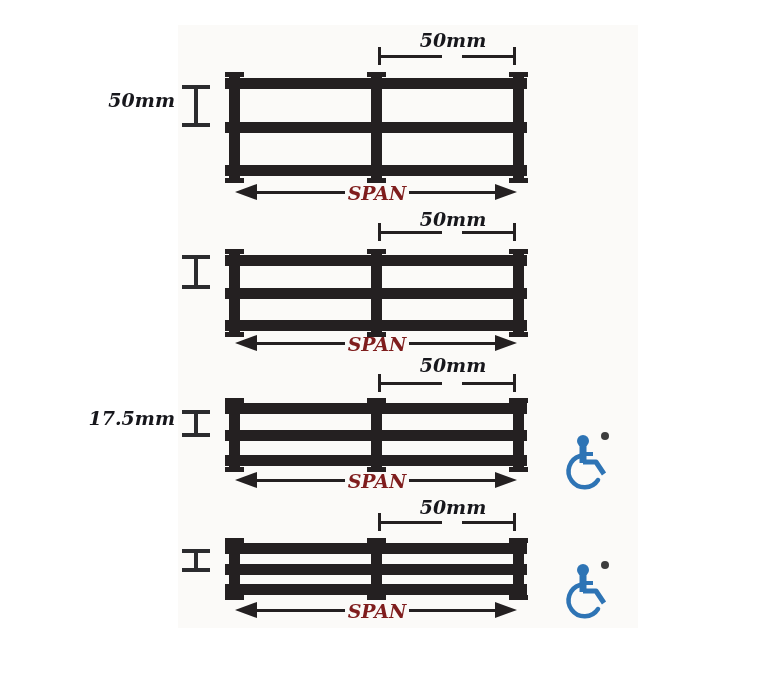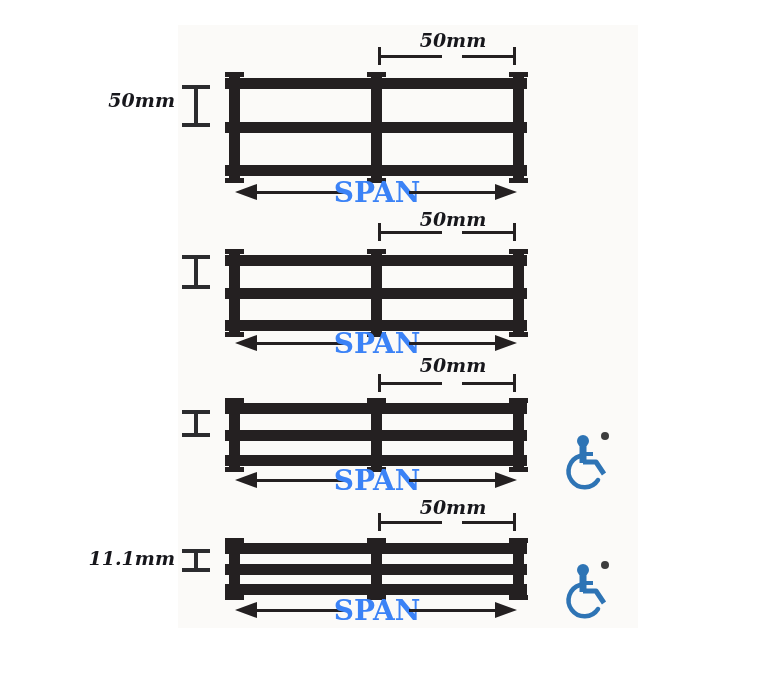--- a/index.html
+++ b/index.html
@@ -47,22 +47,22 @@
   }
 
   .span-seg{position:absolute; height:3px; top:var(--spanY);}
   .ssl{left:256px; width:89px;} .ssr{left:409px; width:89px;}
   .ah{position:absolute; width:0; height:0; top:calc(var(--spanY) - 7px);
       border-top:8px solid transparent; border-bottom:8px solid transparent;}
   .ahl{left:235px; border-right:22px solid #242021;}
   .ahr{left:495px; border-left:22px solid #242021;}
   .span-label{
     position:absolute; left:327px; width:100px; top:calc(var(--spanY) - 10px);
-    text-align:center; font-size:28px; font-weight:bold; 
-    color:#3b82f6; line-height:24px;
+    text-align:center; font-size:19px; font-weight:bold; font-style:italic;
+    color:#7f1d1d; line-height:24px;
   }
 
   .ib-stem{position:absolute; left:194px; width:4px; top:var(--ibTop); height:var(--ibH); background:#2b2b2e;}
   .ib-cap{position:absolute; left:182px; width:28px; height:4px; background:#2b2b2e;}
   .ib-top{top:var(--ibTop);} .ib-bot{top:calc(var(--ibTop) + var(--ibH) - 4px);}
 
   .row-label{
     position:absolute; left:40px; width:135px; top:var(--lblY);
     text-align:right; font-size:19px; font-weight:bold; font-style:italic;
     color:#17171c; line-height:24px;
@@ -133,20 +133,21 @@
     <div class="ptick ptr pbot ink"></div>
 
     <div class="ah ahl"></div>
     <div class="span-seg ssl ink"></div>
     <div class="span-label">SPAN</div>
     <div class="span-seg ssr ink"></div>
     <div class="ah ahr"></div>
   </div>
 
   <div class="overlay r3">
+    <div class="row-label">17.5mm</div>
     <div class="ib-cap ib-top"></div>
     <div class="ib-stem"></div>
     <div class="ib-cap ib-bot"></div>
 
     <div class="dimtick dtl ink"></div>
     <div class="dimseg dsl ink"></div>
     <div class="dim-label">50mm</div>
     <div class="dimseg dsr ink"></div>
     <div class="dimtick dtr ink"></div>
 
@@ -175,21 +176,20 @@
         <circle cx="22" cy="13" r="6" fill="#2e74b5"></circle>
         <path d="M22 18 L22 35" stroke="#2e74b5" stroke-width="7" fill="none"></path>
         <path d="M22 26 L32 26" stroke="#2e74b5" stroke-width="4" fill="none"></path>
         <path d="M22 34 L35 34 L43 46" stroke="#2e74b5" stroke-width="5" fill="none" stroke-linejoin="round"></path>
         <path d="M19 28 A16 16 0 1 0 37 52" stroke="#2e74b5" stroke-width="4.5" fill="none" stroke-linecap="round"></path>
       </svg>
     </div>
   </div>
 
   <div class="overlay r4">
-    <div class="row-label">11.1mm</div>
     <div class="ib-cap ib-top"></div>
     <div class="ib-stem"></div>
     <div class="ib-cap ib-bot"></div>
 
     <div class="dimtick dtl ink"></div>
     <div class="dimseg dsl ink"></div>
     <div class="dim-label">50mm</div>
     <div class="dimseg dsr ink"></div>
     <div class="dimtick dtr ink"></div>
 

